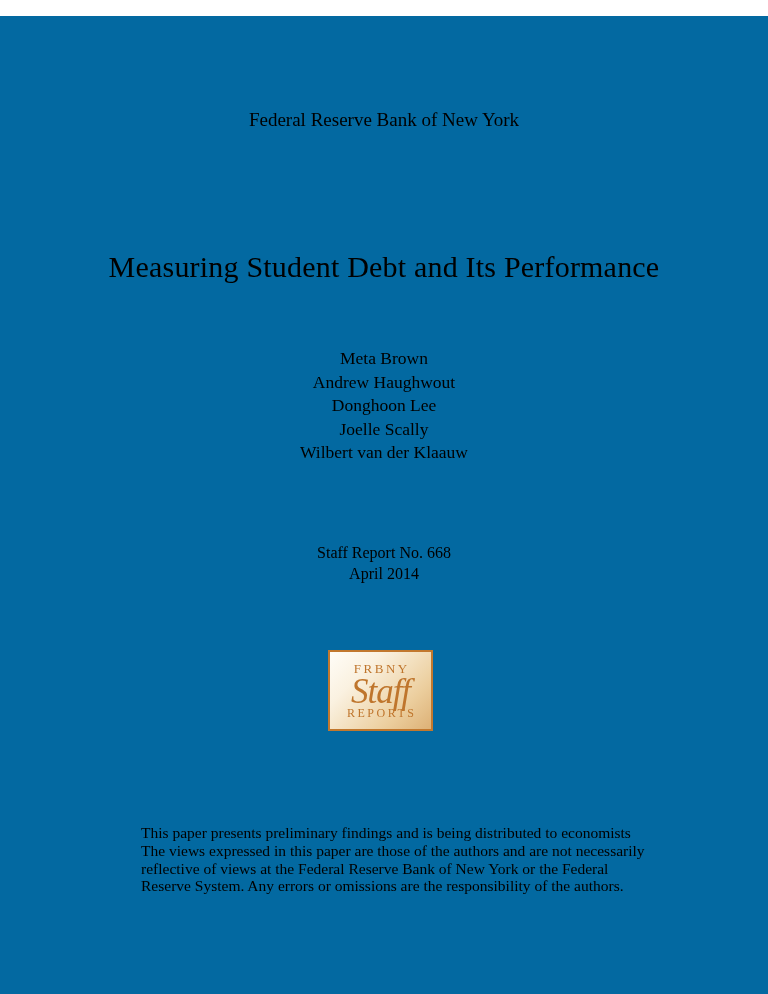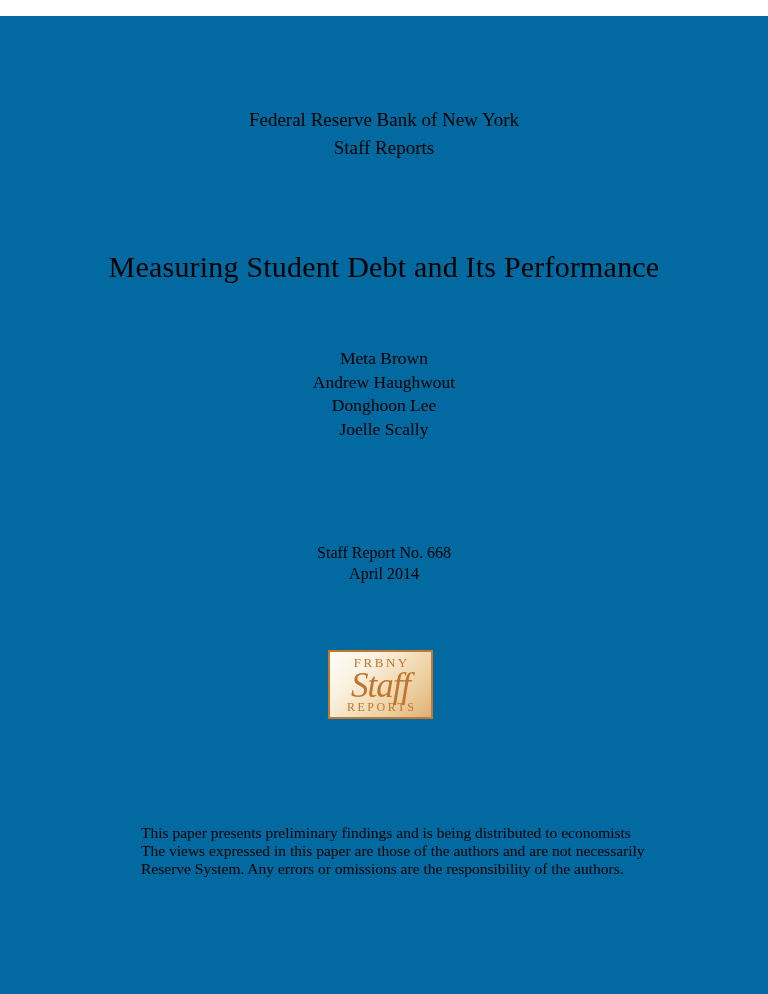--- a/index.html
+++ b/index.html
@@ -36,21 +36,21 @@
     top: 526px;
     font-size: 16px;
     line-height: 21px;
   }
 
   .logo {
     position: absolute;
     left: 328px;
     top: 634px;
     width: 105px;
-    height: 69px;
+    height: 81px;
     border: 2px solid #c2782e;
     background: linear-gradient(135deg, #fffdf8 0%, #faf1e0 30%, #eccf9f 72%, #ddb176 100%);
     display: flex;
     flex-direction: column;
     align-items: center;
     justify-content: center;
     color: #bf752c;
     user-select: none;
   }
   .logo .frbny {
@@ -84,42 +84,43 @@
     text-align: left;
   }
 </style>
 </head>
 <body>
 
 <div class="page">
 
   <div class="center-col doc-header">
     <div>Federal Reserve Bank of New York</div>
-    <div>Staff Reports</div>
   </div>
 
   <div class="center-col doc-title">Measuring Student Debt and Its Performance</div>
 
   <div class="center-col authors">
     <div>Meta Brown</div>
     <div>Andrew Haughwout</div>
     <div>Donghoon Lee</div>
     <div>Joelle Scally</div>
+    <div>Wilbert van der Klaauw</div>
   </div>
 
   <div class="center-col report-info">
     <div>Staff Report No. 668</div>
     <div>April 2014</div>
   </div>
 
   <div class="logo">
     <div class="frbny">FRBNY</div>
     <div class="staff">Staff</div>
     <div class="reports">REPORTS</div>
   </div>
 
   <div class="disclaimer">
     <div>This paper presents preliminary findings and is being distributed to economists</div>
     <div>The views expressed in this paper are those of the authors and are not necessarily</div>
+    <div>reflective of views at the Federal Reserve Bank of New York or the Federal</div>
     <div>Reserve System. Any errors or omissions are the responsibility of the authors.</div>
   </div>
 
 </div>
 
 </body></html>

